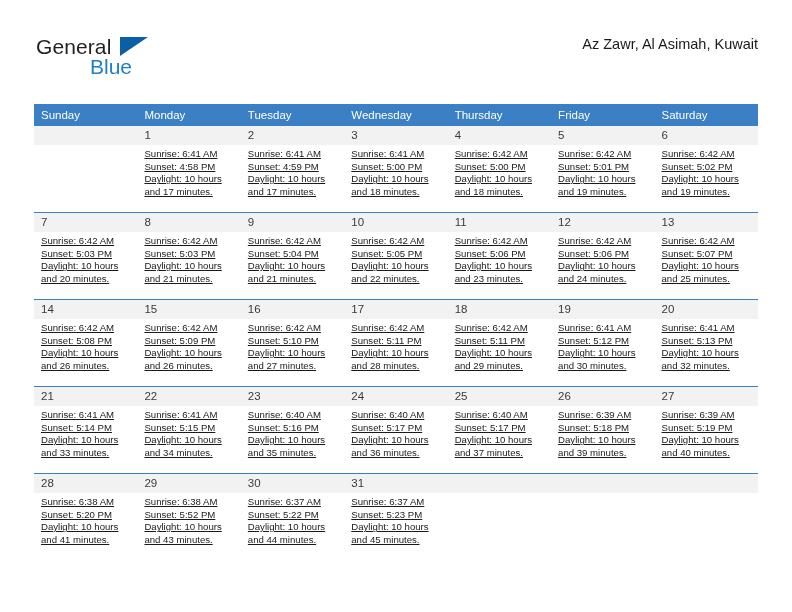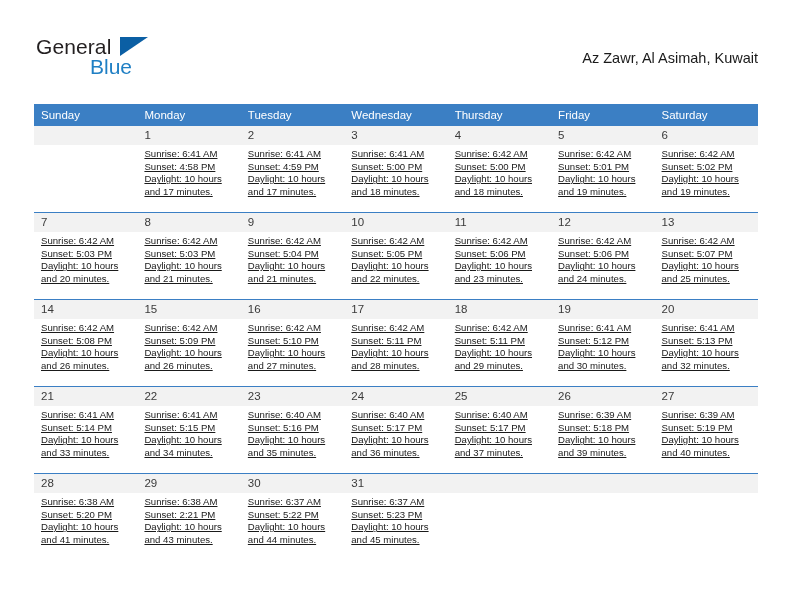--- a/index.html
+++ b/index.html
@@ -70,21 +70,21 @@
     text-align: right;
   }
   .cal-title {
     font-size: 27px;
     font-weight: normal;
     color: #1a1a1a;
     line-height: 32px;
     white-space: nowrap;
   }
   .cal-subtitle {
-    margin-top: 22px;
+    margin-top: 8px;
     font-size: 14.5px;
     color: #1a1a1a;
     line-height: 17px;
     white-space: nowrap;
   }
 
   
   .calendar {
     position: absolute;
     left: 34px;
@@ -406,21 +406,21 @@
             <div class="info">
               <div>Sunrise: 6:38 AM</div>
               <div>Sunset: 5:20 PM</div>
               <div class="daylight-wrap">Daylight: 10 hours and 41 minutes.</div>
             </div>
           </td>
           <td>
             <span class="daynum">29</span>
             <div class="info">
               <div>Sunrise: 6:38 AM</div>
-              <div>Sunset: 2:21 PM</div>
+              <div>Sunset: 5:52 PM</div>
               <div class="daylight-wrap">Daylight: 10 hours and 43 minutes.</div>
             </div>
           </td>
           <td>
             <span class="daynum">30</span>
             <div class="info">
               <div>Sunrise: 6:37 AM</div>
               <div>Sunset: 5:22 PM</div>
               <div class="daylight-wrap">Daylight: 10 hours and 44 minutes.</div>
             </div>

